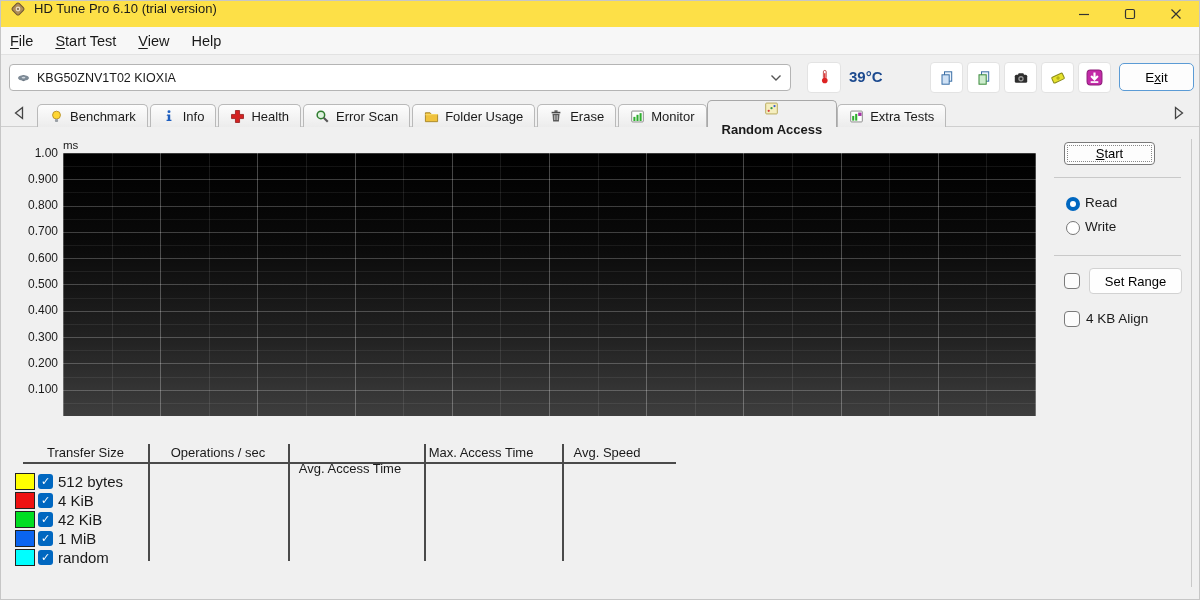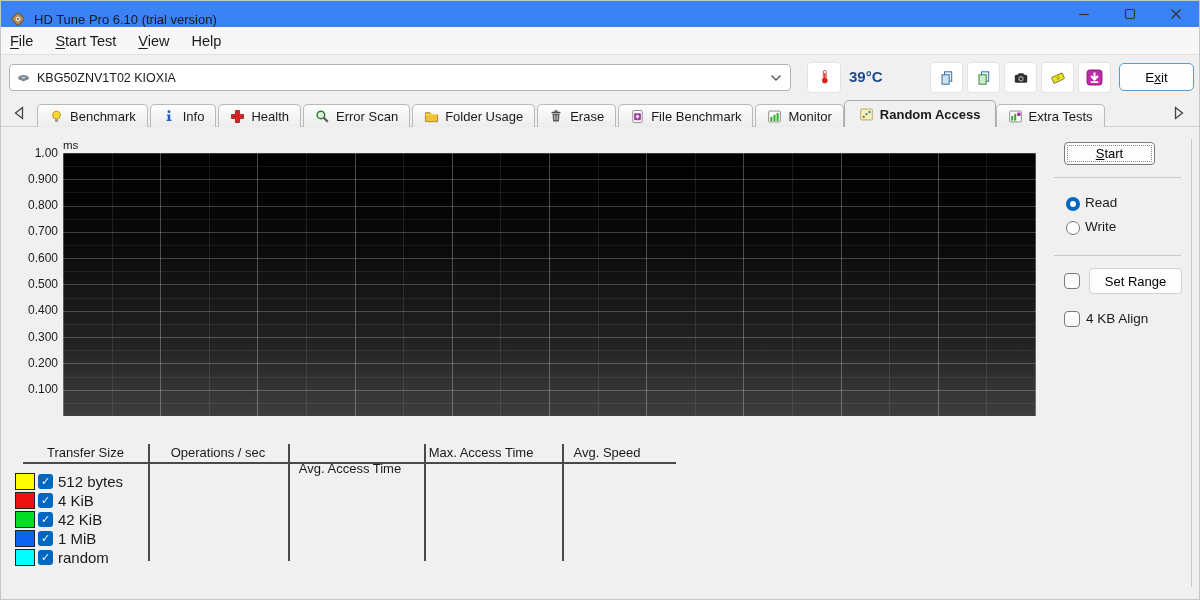--- a/index.html
+++ b/index.html
@@ -1,20 +1,20 @@
 <!DOCTYPE html>
 <html><head>
 <meta charset="utf-8">
 <style>
   html,body{margin:0;padding:0;background:#cfcfcf;font-family:"Liberation Sans",sans-serif;}
   #app{position:relative;width:1200px;height:600px;background:#f0f0f0;overflow:hidden;
        border:1px solid #c6c6c6;box-sizing:border-box;color:#1a1a1a;}
   
-  #titlebar{position:absolute;left:0;top:0;width:100%;height:26px;background:#3b82f6;
-            display:flex;align-items:flex-end;}
+  #titlebar{position:absolute;left:0;top:0;width:100%;height:26px;background:#fde047;
+            display:flex;align-items:flex-start;}
   #app-icon{width:16px;height:16px;margin-left:9px;display:inline-flex;}
   #window-title{margin-left:8px;font-size:13px;}
   #win-controls{position:absolute;right:0;top:0;height:26px;display:flex;}
   .win-btn{width:46px;height:26px;display:flex;align-items:center;justify-content:center;}
   
   #menubar{position:absolute;left:0;top:26px;width:100%;height:28px;background:#f7f7f7;
            display:flex;align-items:center;border-bottom:1px solid #e2e2e2;box-sizing:border-box;}
   .menu-item{padding:0 11px;font-size:14.5px;cursor:default;}
   .menu-item:first-child{padding-left:9px;}
   .menu-item u{text-underline-offset:2px;}
@@ -41,21 +41,21 @@
   #tabstrip::after{content:"";position:absolute;left:0;bottom:0;width:100%;height:1px;
                    background:#cfcfcf;}
   #tab-scroll-left{position:absolute;left:12px;top:5px;}
   #tab-scroll-right{position:absolute;right:14px;top:5px;}
   #tabs{position:absolute;left:36px;bottom:0;display:flex;align-items:flex-end;}
   .tab{height:23px;display:flex;align-items:center;gap:6px;padding:0 11px;
        background:linear-gradient(#fdfdfd,#ececec);border:1px solid #b9b9b9;border-bottom:none;
        border-radius:5px 5px 0 0;font-size:13px;margin-right:2px;position:relative;z-index:1;
        box-sizing:border-box;cursor:default;}
   .tab.active{height:27px;background:#f0f0f0;font-weight:bold;z-index:3;border-color:#a8a8a8;
-              margin-left:-2px;margin-right:0;padding:0 14px;}
+              margin-left:-2px;margin-right:0;padding:0 14px;flex-direction:column;}
   .tab .ticon{display:inline-flex;width:15px;height:15px;}
   
   #chart-unit{position:absolute;left:62px;top:138px;font-size:11.5px;}
   #chart{position:absolute;left:62px;top:152px;width:973px;height:263px;
     background-image:
       repeating-linear-gradient(to right, rgba(255,255,255,.20) 0 1px, transparent 1px 97.2px),
       repeating-linear-gradient(to right, rgba(255,255,255,.09) 0 1px, transparent 1px 48.6px),
       repeating-linear-gradient(to bottom, rgba(255,255,255,.17) 0 1px, transparent 1px 26.3px),
       repeating-linear-gradient(to bottom, rgba(255,255,255,.07) 0 1px, transparent 1px 13.15px),
       linear-gradient(to bottom,#000 0%,#0a0a0a 35%,#232323 72%,#3e3e3e 100%);}
@@ -265,30 +265,20 @@
               <rect x="3" y="3.2" width="10" height="1.8" fill="#4a4a4a"></rect>
               <path d="M4 5.6 h8 l-0.7 8.6 H4.7 Z" fill="#5a5a5a"></path>
               <path d="M6.2 7 v5.6 M8 7 v5.6 M9.8 7 v5.6" stroke="#cfcfcf" stroke-width="0.9"></path>
             </svg>
           </span>
           <span>Erase</span>
         </div>
         <div class="tab">
           <span class="ticon">
             <svg viewBox="0 0 16 16" width="15" height="15">
-              <rect x="3" y="1.6" width="10" height="12.8" rx="1.4" fill="#fff" stroke="#888"></rect>
-              <rect x="4.4" y="4.6" width="7.2" height="7.4" rx="1.2" fill="#a433a4"></rect>
-              <path d="M8 10.4 V7 M6.2 8.6 L8 6.8 L9.8 8.6" stroke="#fff" stroke-width="1.3" fill="none"></path>
-            </svg>
-          </span>
-          <span>File Benchmark</span>
-        </div>
-        <div class="tab">
-          <span class="ticon">
-            <svg viewBox="0 0 16 16" width="15" height="15">
               <rect x="1.8" y="2.2" width="12.4" height="11.6" rx="1" fill="#fff" stroke="#888"></rect>
               <rect x="3.6" y="8.4" width="2.2" height="4.4" fill="#2fae2f"></rect>
               <rect x="6.9" y="6.2" width="2.2" height="6.6" fill="#2fae2f"></rect>
               <rect x="10.2" y="4.4" width="2.2" height="8.4" fill="#2fae2f"></rect>
             </svg>
           </span>
           <span>Monitor</span>
         </div>
         <div class="tab active">
           <span class="ticon">

